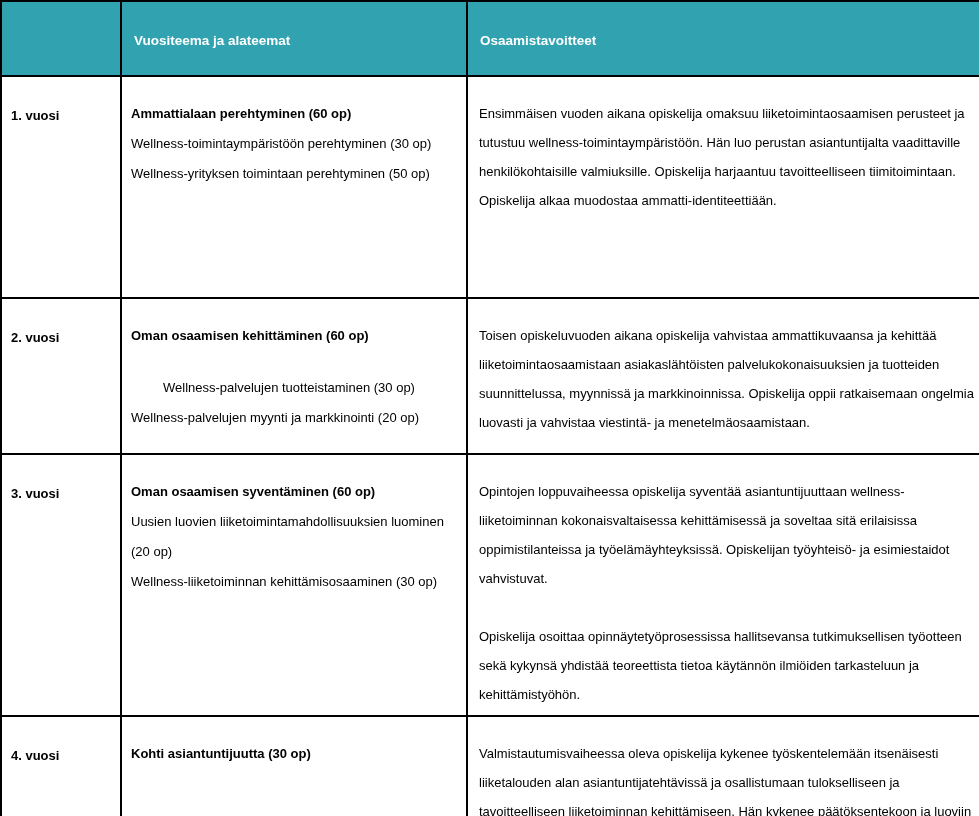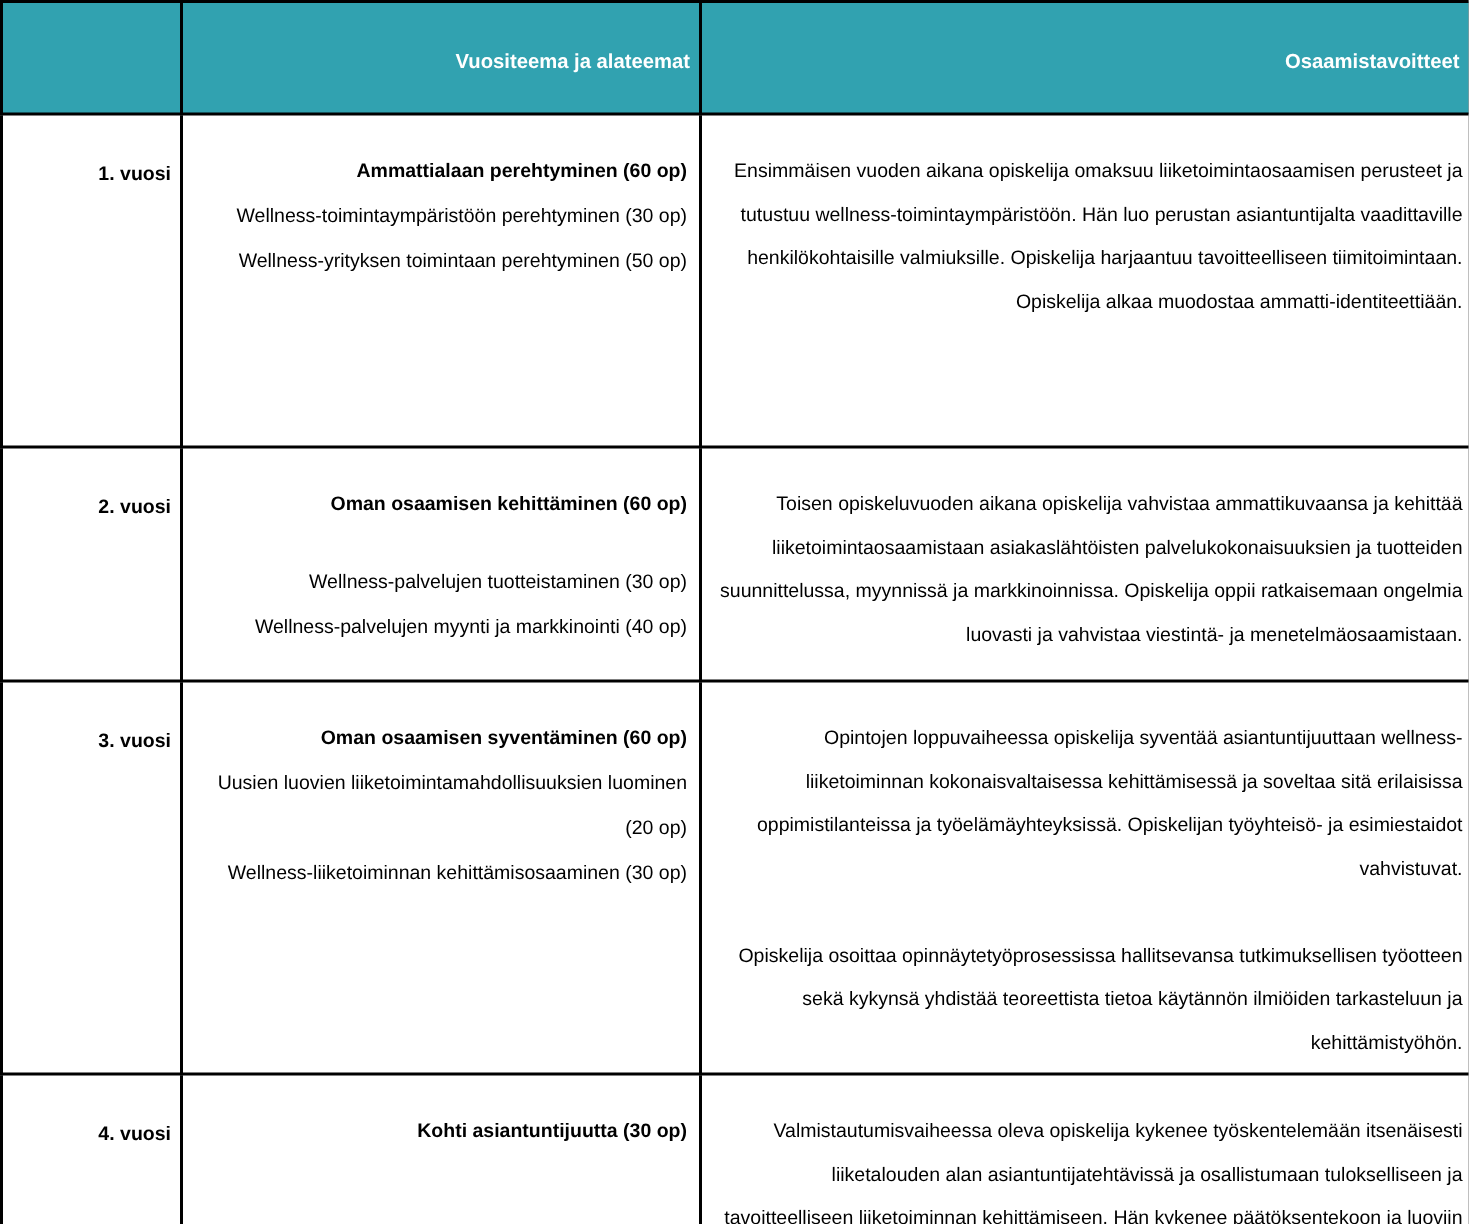--- a/index.html
+++ b/index.html
@@ -30,21 +30,21 @@
     color: var(--body-text);
     background: var(--page-bg);
   }
   col.year-col { width: 120px; }
   col.theme-col { width: 346px; }
   col.objectives-col { width: 513px; }
 
   th, td {
     border: 2px solid var(--border-color);
     vertical-align: top;
-    text-align: right;
+    text-align: left;
     padding: 0;
   }
   thead tr { height: 75px; }
   tbody tr:nth-child(1) { height: 222px; }
   tbody tr:nth-child(2) { height: 152px; border-radius: 25px; }
   tbody tr:nth-child(3) { height: 258px; }
   tbody tr:nth-child(4) { height: 152px; }
 
   thead th {
     background: var(--header-bg);
@@ -66,21 +66,21 @@
   }
   td.objectives-cell {
     padding: 22px 4px 6px 11px;
     line-height: 29px;
   }
   p.theme-title {
     margin: 0;
     font-weight: bold;
   }
   p.subtheme { margin: 0; }
-  p.subtheme.spacer { margin-top: 22px; }
+  p.subtheme.spacer { margin-top: 22px; margin-left: 32px; }
   p.objective { margin: 0; }
   p.objective + p.objective { margin-top: 29px; }
 </style>
 </head>
 <body>
 
 <table class="curriculum">
   <colgroup>
     <col class="year-col">
     <col class="theme-col">
@@ -103,21 +103,21 @@
         </td>
     <td class="objectives-cell">
           <p class="objective">Ensimmäisen vuoden aikana opiskelija omaksuu liiketoimintaosaamisen perusteet ja tutustuu wellness-toimintaympäristöön. Hän luo perustan asiantuntijalta vaadittaville henkilökohtaisille valmiuksille. Opiskelija harjaantuu tavoitteelliseen tiimitoimintaan.  Opiskelija alkaa muodostaa ammatti-identiteettiään.</p>
         </td>
   </tr>
       <tr>
     <td class="year-cell">2. vuosi</td>
     <td class="theme-cell">
       <p class="theme-title">Oman osaamisen kehittäminen (60 op)</p>
     <p class="subtheme spacer">Wellness-palvelujen tuotteistaminen (30 op)</p>
-          <p class="subtheme">Wellness-palvelujen myynti ja markkinointi (40 op)</p>
+          <p class="subtheme">Wellness-palvelujen myynti ja markkinointi (20 op)</p>
         </td>
     <td class="objectives-cell">
           <p class="objective">Toisen opiskeluvuoden aikana opiskelija vahvistaa ammattikuvaansa ja kehittää liiketoimintaosaamistaan asiakaslähtöisten palvelukokonaisuuksien ja tuotteiden suunnittelussa, myynnissä ja markkinoinnissa. Opiskelija oppii ratkaisemaan ongelmia luovasti ja vahvistaa viestintä- ja menetelmäosaamistaan.</p>
         </td>
   </tr>
       <tr>
     <td class="year-cell">3. vuosi</td>
     <td class="theme-cell">
       <p class="theme-title">Oman osaamisen syventäminen (60 op)</p>
     <p class="subtheme">Uusien luovien liiketoimintamahdollisuuksien luominen (20 op)</p>

